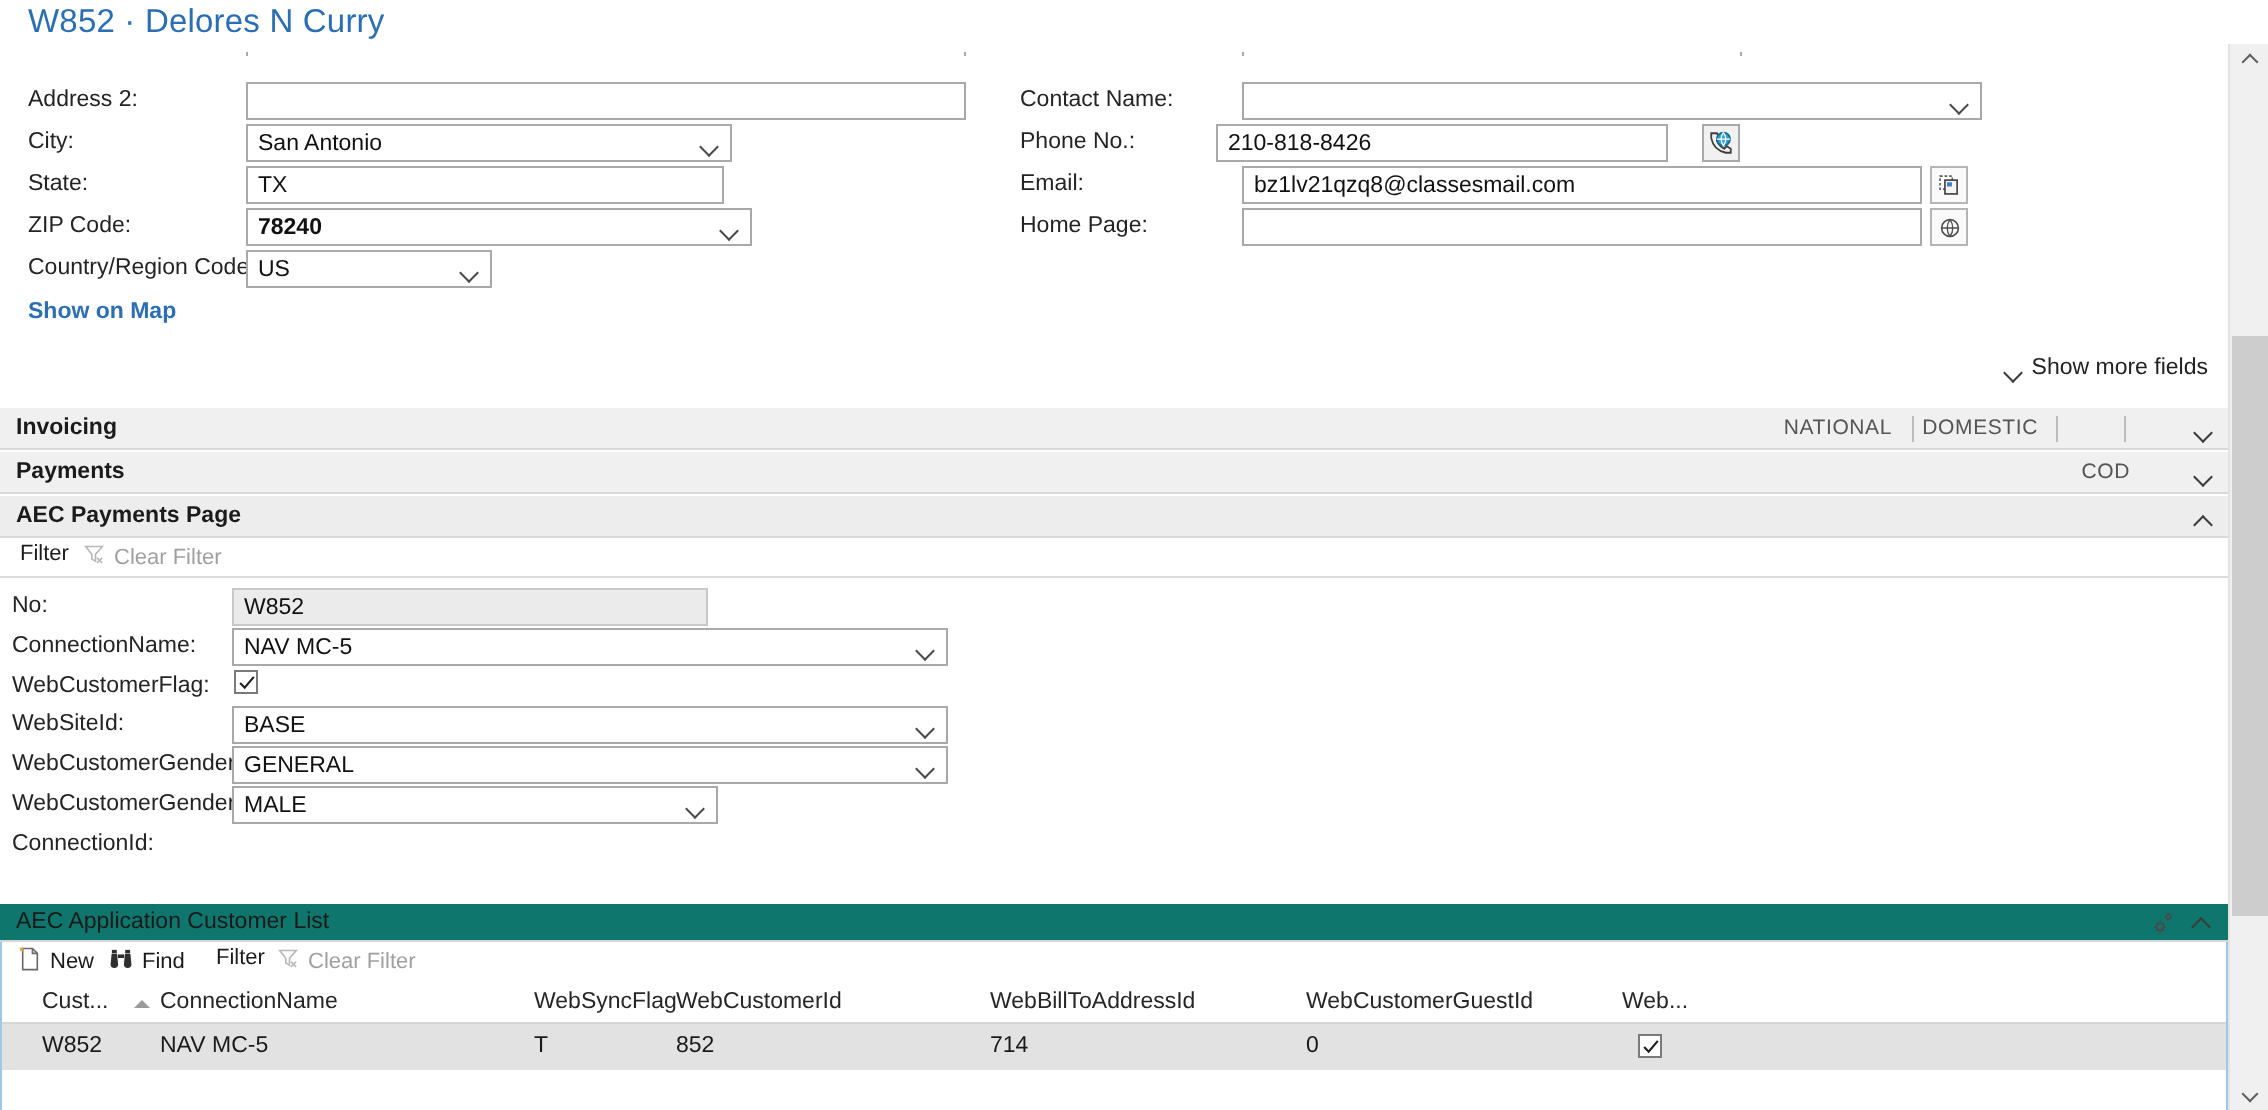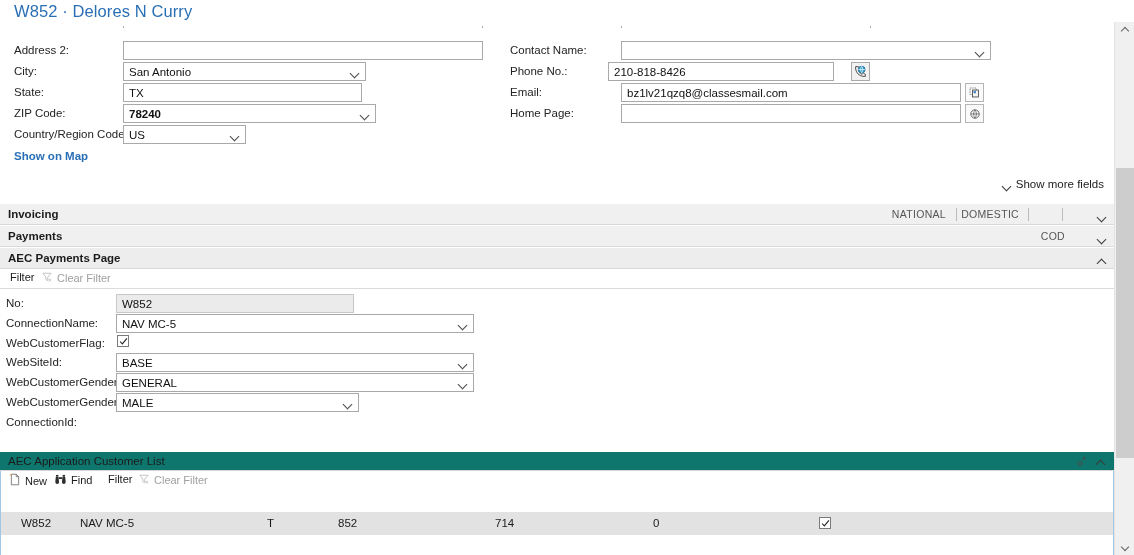--- a/index.html
+++ b/index.html
@@ -396,20 +396,30 @@
             <span>
               <svg width="12" height="12" viewBox="0 0 16 16" aria-hidden="true">
                 <path d="M2.5 3 h11 L9 8.2 v4.6 L6.5 11.4 V8.2 Z" fill="none" stroke="#b8b8b8" stroke-width="1.1"></path>
                 <path d="M10 10.5 l3.4 3.4 M13.4 10.5 l-3.4 3.4" stroke="#b8b8b8" stroke-width="1.1"></path>
               </svg>
             </span>
             <span>Clear Filter</span>
           </span>
         </div>
 
+        <div class="colhead">
+          <span class="ch" style="left:20px;">Cust...</span>
+          <span class="sortarrow" style="left:66px;"></span>
+          <span class="ch" style="left:79px;">ConnectionName</span>
+          <span class="ch" style="left:266px;">WebSyncFlag</span>
+          <span class="ch" style="left:337px;">WebCustomerId</span>
+          <span class="ch" style="left:494px;">WebBillToAddressId</span>
+          <span class="ch" style="left:652px;">WebCustomerGuestId</span>
+          <span class="ch" style="left:810px;">Web...</span>
+        </div>
 
         <div class="datarow" style="top:41px;">
           <span class="cell" style="left:20px;">W852</span>
           <span class="cell" style="left:79px;">NAV MC-5</span>
           <span class="cell" style="left:266px;">T</span>
           <span class="cell" style="left:337px;">852</span>
           <span class="cell" style="left:494px;">714</span>
           <span class="cell" style="left:652px;">0</span>
           <span class="cbox" style="left:818px; top:5px;">
             <svg width="9" height="9" viewBox="0 0 10 10" aria-hidden="true">

